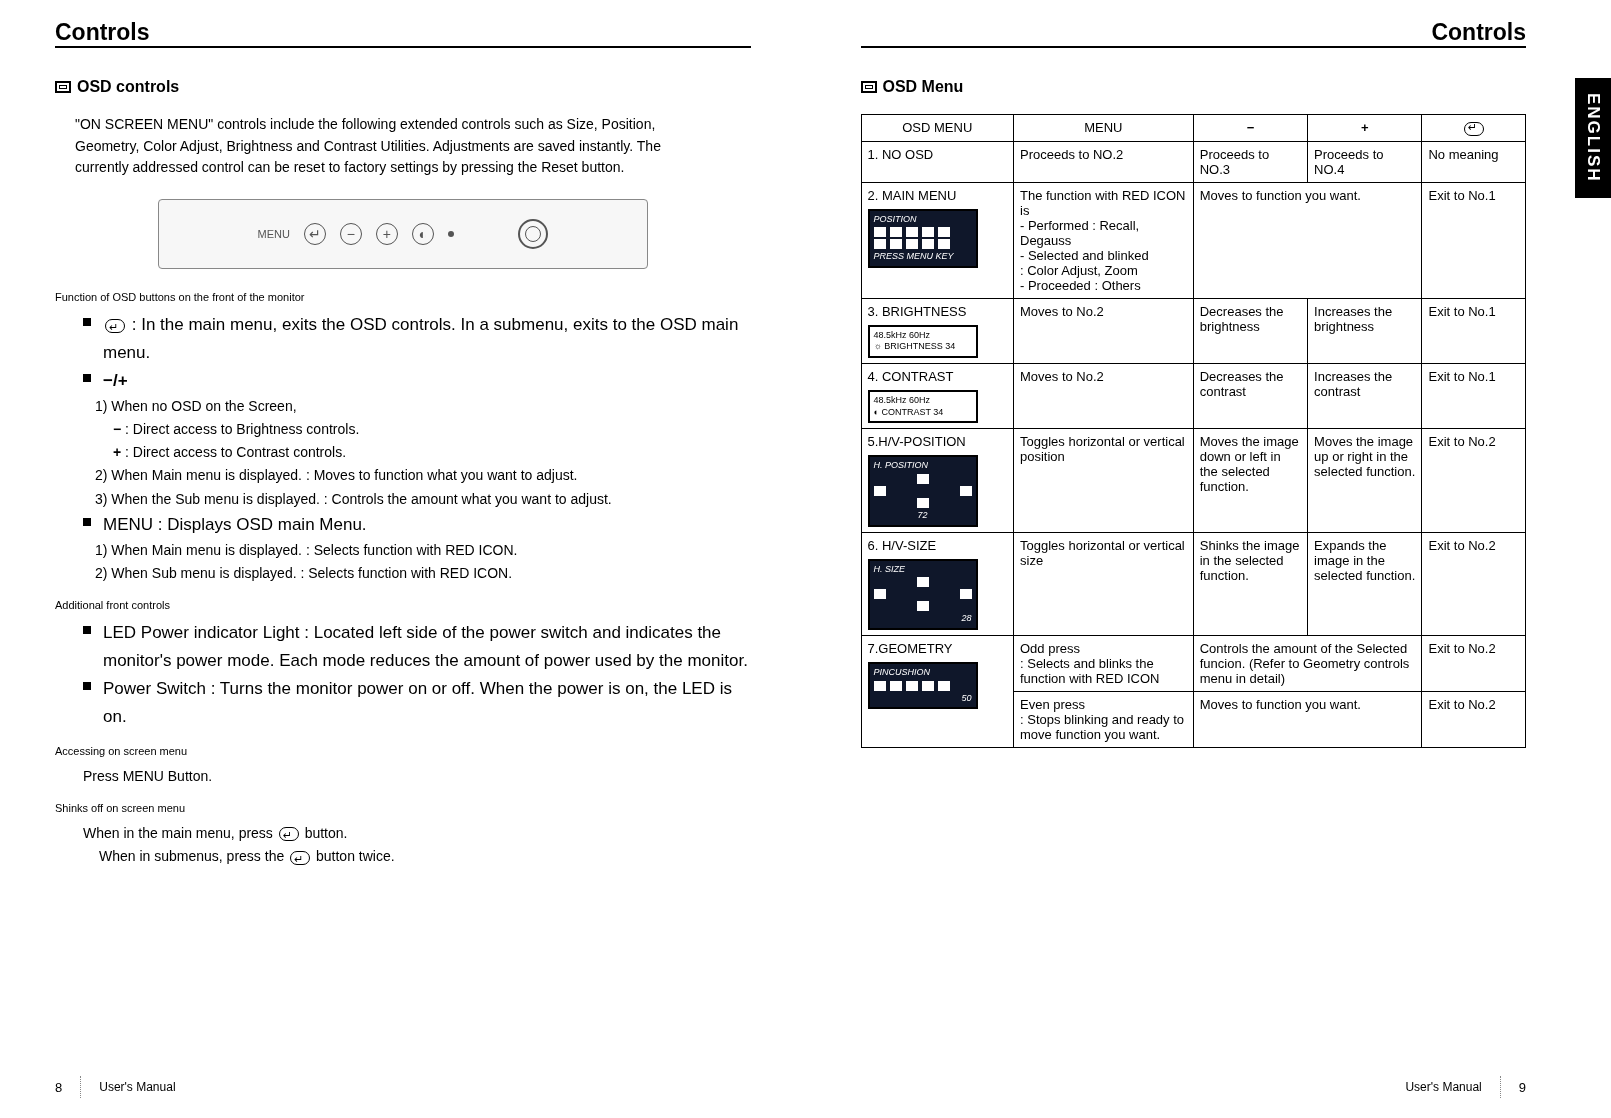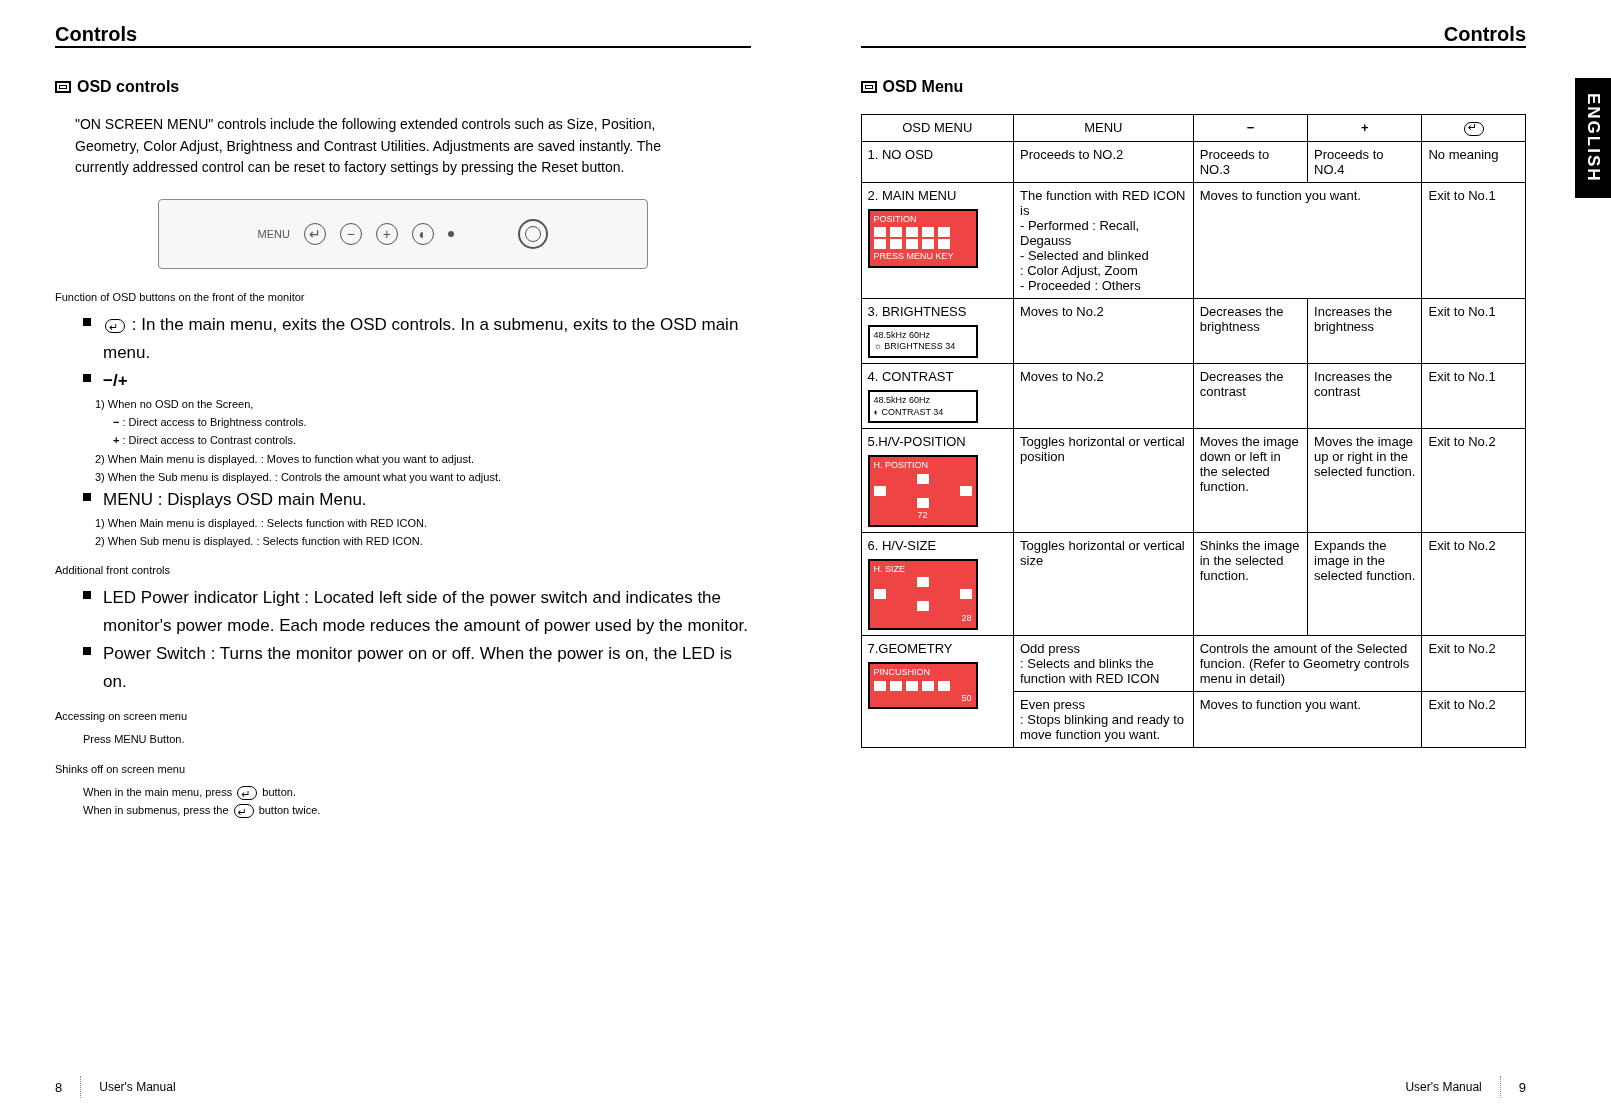--- a/index.html
+++ b/index.html
@@ -27,21 +27,21 @@
     padding-right: 85px;
   }
   .header-row {
     display: flex;
     align-items: flex-end;
     border-bottom: 2px solid #000;
     margin-bottom: 30px;
     height: 28px;
   }
   .header-title {
-    font-size: 20px;
+    font-size: 23px;
     font-weight: bold;
   }
   .header-right .header-title { margin-left: auto; }
   .section-title {
     font-size: 16px;
     font-weight: bold;
     margin: 10px 0 18px 0;
     display: flex;
     align-items: center;
     gap: 6px;
@@ -84,21 +84,21 @@
   .subhead {
     font-size: 11px;
     margin: 14px 0 8px 0;
   }
   .bullet-list { margin: 0 0 0 28px; font-size:17px; line-height:1.65;}
   .bullet-list .item { position:relative; padding-left:20px; }
   .bullet-list .item::before {
     content:""; position:absolute; left:0; top:7px;
     width:8px; height:8px; background:#000;
   }
-  .sub-line { margin-left: 40px; font-size:11px; line-height:1.65;}
+  .sub-line { margin-left: 40px; font-size:14px; line-height:1.65;}
   .sub-line.indent2 { margin-left: 58px;}
   .enter-icon {
     display:inline-block; width:20px;height:14px;border:1.5px solid #000;border-radius:7px;
     position:relative; vertical-align:middle; margin:0 2px;
   }
   .enter-icon::after{content:"↵";position:absolute;left:3px;top:-2px;font-size:11px;}
   .footer {
     position:absolute; bottom:20px; font-size:12px;
     display:flex; align-items:center; gap:18px;
   }
@@ -125,21 +125,21 @@
   .osd-table td.col-osd { width: 140px; }
   .osd-table td.col-menu { width: 165px; }
   .osd-table td.col-minus { width: 105px; }
   .osd-table td.col-plus { width: 105px; margin-left: 14px; }
   .osd-table td.col-enter { width: 95px; }
   .mini-screen {
     margin-top:6px;
     width:110px; border:2px solid #000; background:#fff;
     font-size:9px; padding:3px 4px; line-height:1.3;
   }
-  .mini-screen.dark { background:#ef4444; color:#fff; }
+  .mini-screen.dark { background:#0f172a; color:#fff;font-style:italic; }
   .mini-screen .ic-row { display:flex; gap:4px; margin:2px 0;}
   .mini-screen .ic-row span{ width:12px;height:10px;border:1px solid #000;background:#fff;}
   .mini-screen.dark .ic-row span{border-color:#fff;}
   
   .lang-tab {
     position:absolute;
     right:0; top:78px;
     width:36px; height:120px;
     background:#000; color:#fff;
     writing-mode: vertical-rl;
@@ -204,21 +204,21 @@
       <div class="item"><span>Power Switch : Turns the monitor power on or off. When the power is on, the LED is on.</span></div>
     </div>
 
     <div class="subhead">Accessing on screen menu</div>
     <div class="sub-line" style="margin-left:28px">Press MENU Button.</div>
 
     <div class="subhead">Shinks off on screen menu</div>
     <div class="sub-line" style="margin-left:28px">
       <span>When in the main menu, press </span><span class="enter-icon"></span><span> button.</span>
     </div>
-    <div class="sub-line" style="margin-left:28px">
+    <div class="sub-line" style="margin-left:44px">
       <span>When  in submenus, press the </span><span class="enter-icon"></span><span> button twice.</span>
     </div>
 
     <div class="footer footer-left">
       <span class="page-num">8</span>
       <span class="divider"></span>
       <span>User's Manual</span>
     </div>
   </div>
 

